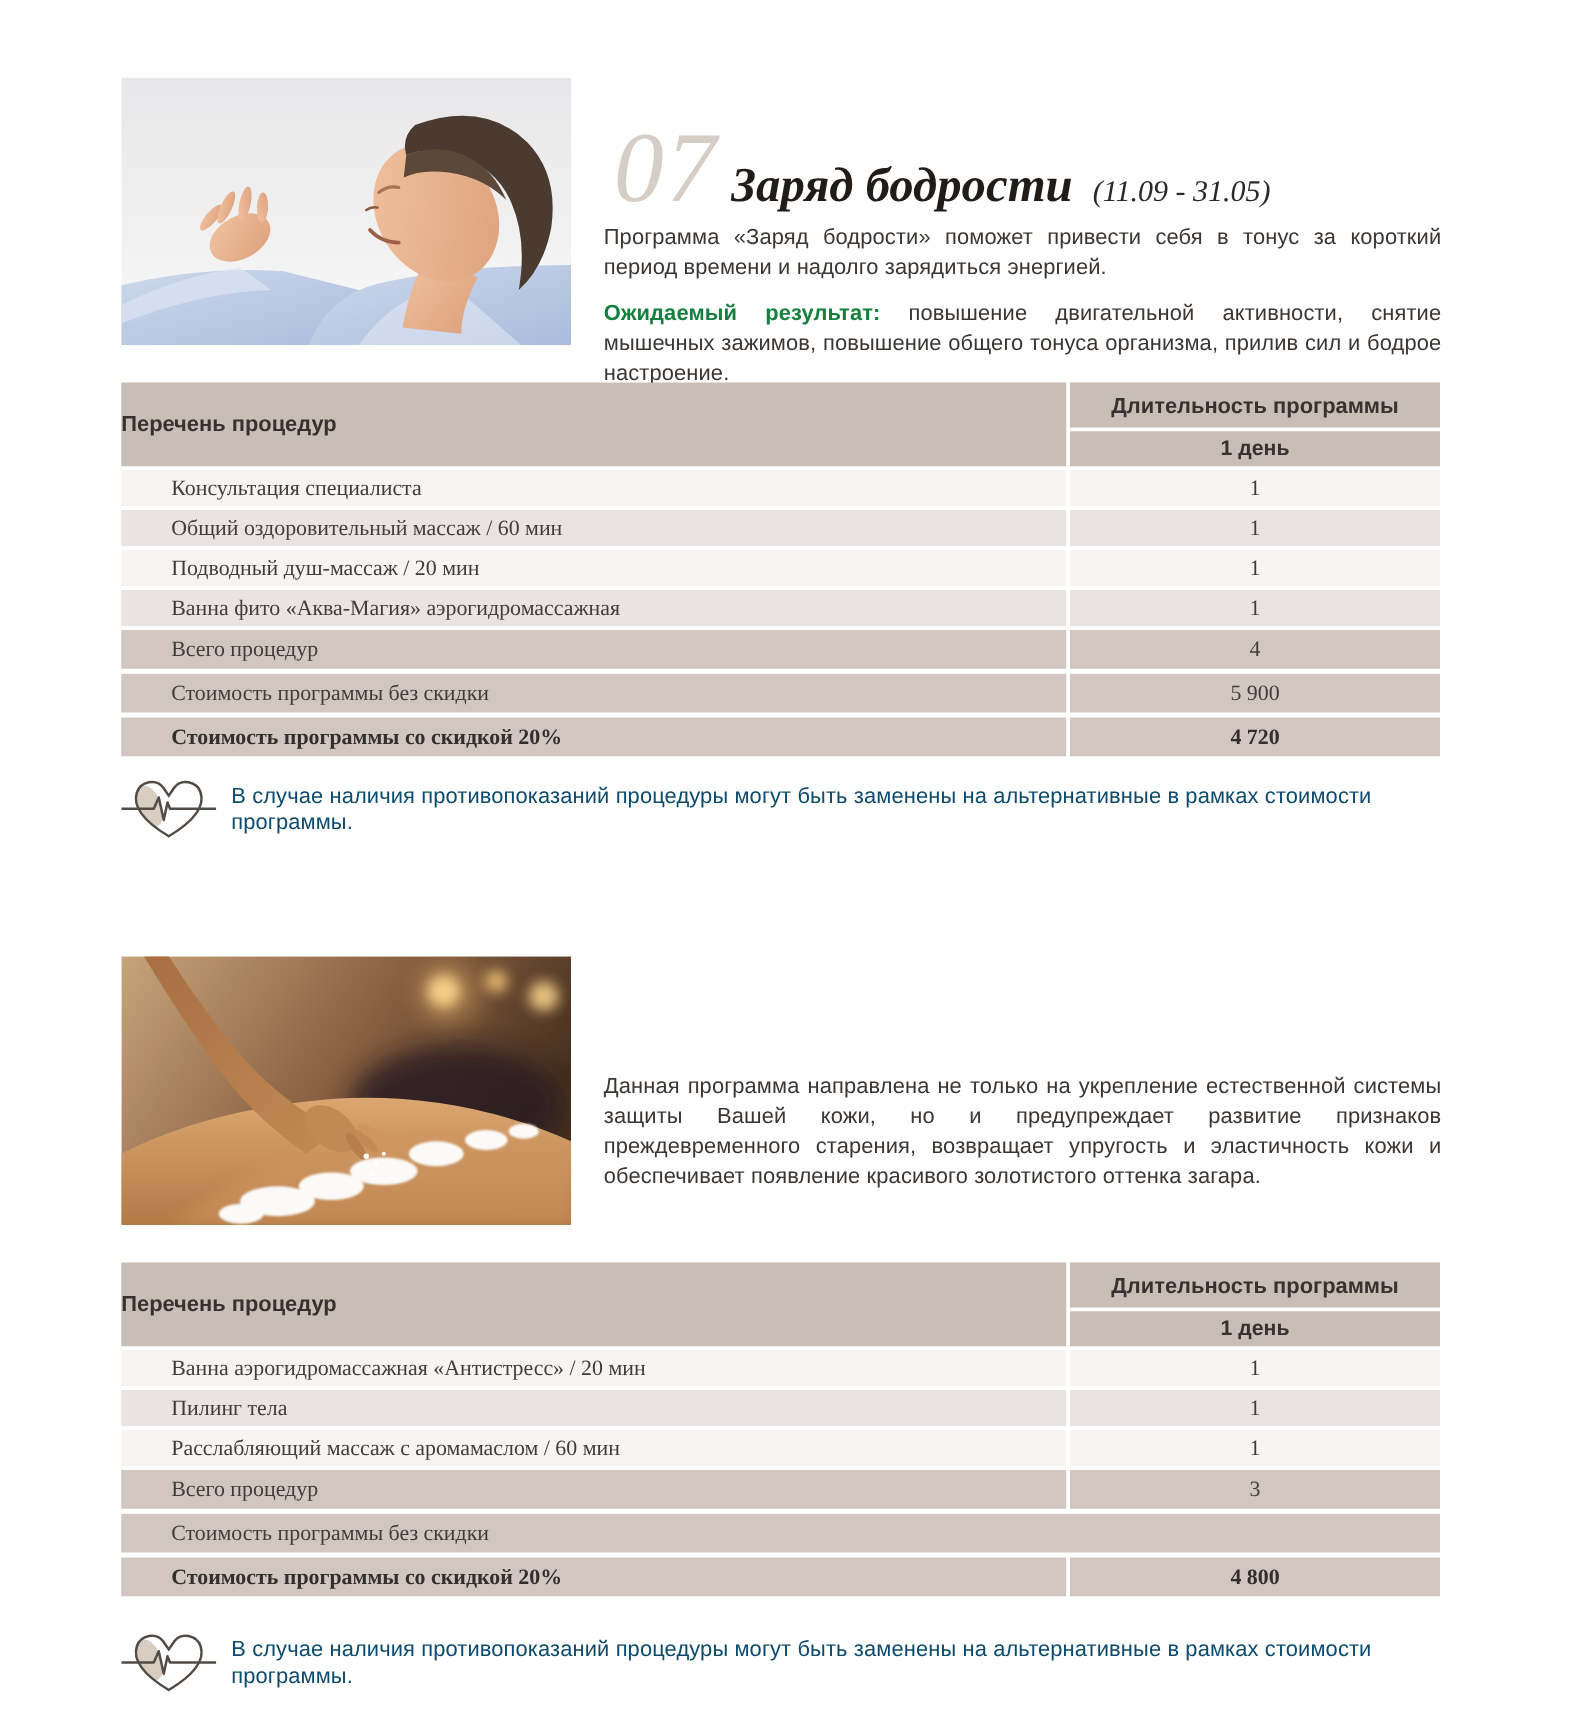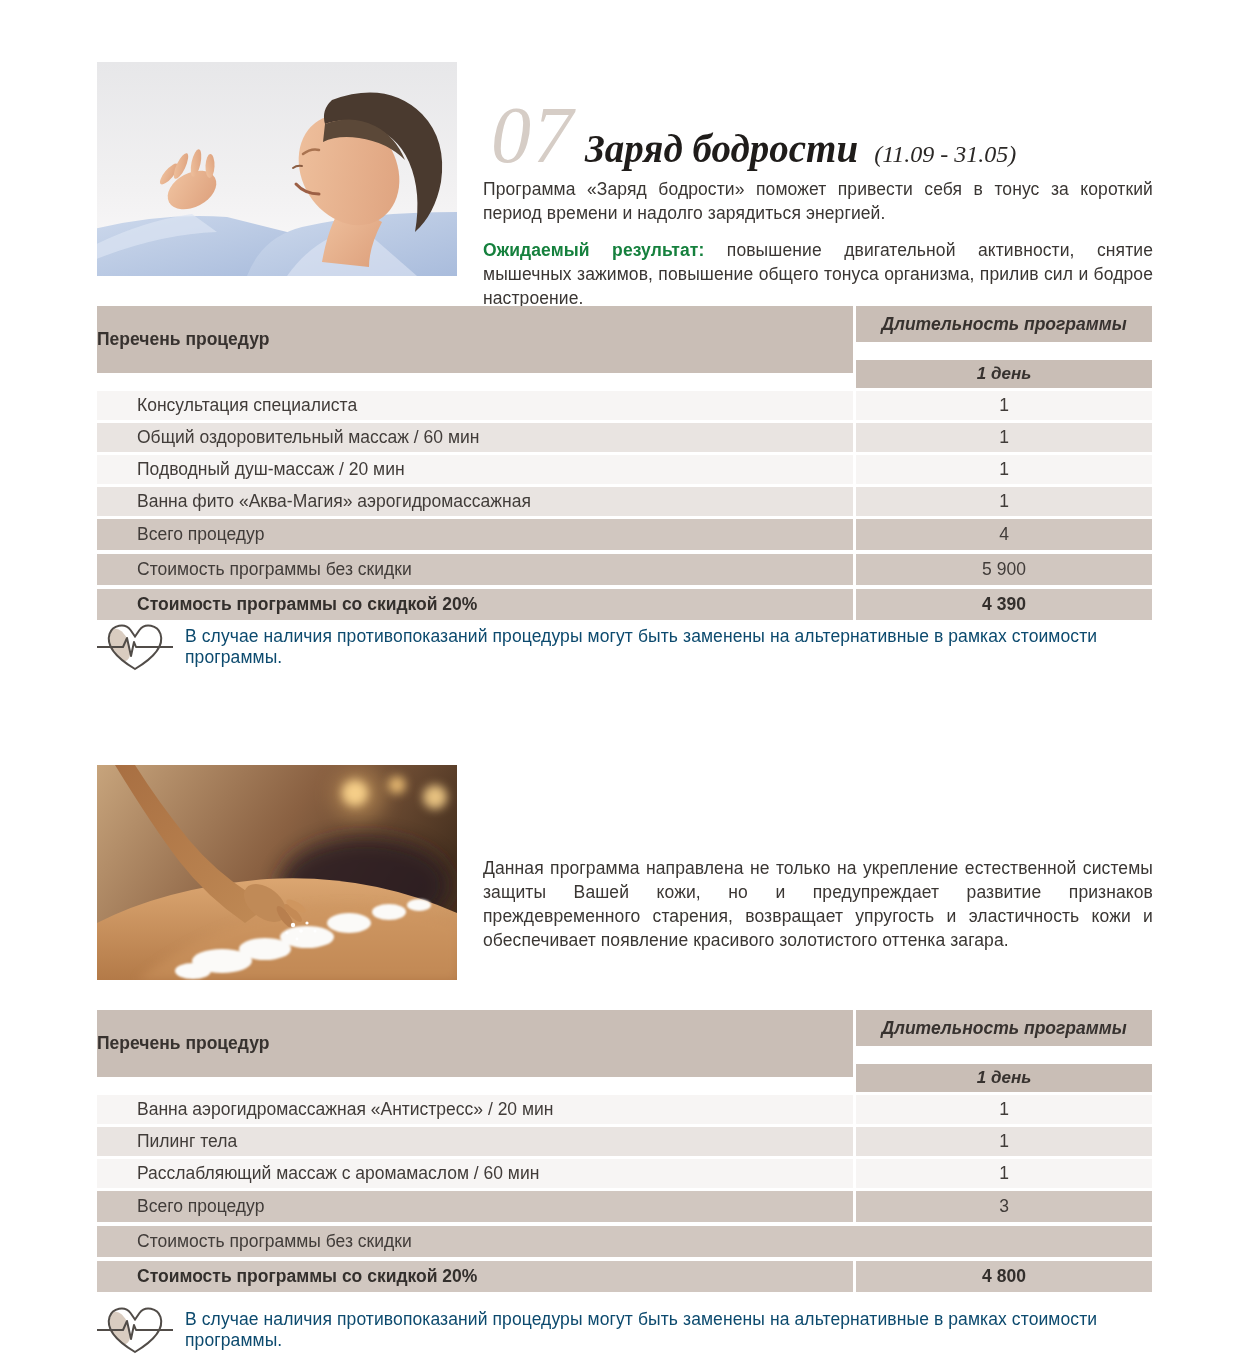--- a/index.html
+++ b/index.html
@@ -32,26 +32,26 @@
   .desc-2 { top:856px; }
   .bold-lead { font-weight:bold; color:#15803d; }
 
   
   .proc-table { position:absolute; left:97px; width:1055px; }
   .table-1 { top:306px; }
   .table-2 { top:1010px; }
   .thead { display:flex; gap:3px; margin-bottom:3px; }
   .th-left { flex:1; background:#c9beb6; display:flex; align-items:center; 
              font-weight:bold; font-size:17.5px; color:#37322f; height:67px; }
-  .th-right { width:296px; display:flex; flex-direction:column; gap:18px;font-style:italic; }
+  .th-right { width:296px; display:flex; flex-direction:column; gap:3px; }
   .th-top { height:36px; background:#c9beb6; display:flex; align-items:center; justify-content:center;
             font-weight:bold; font-size:17.5px; color:#37322f; }
   .th-bottom { height:28px; background:#c9beb6; display:flex; align-items:center; justify-content:center;
                font-weight:bold; font-size:17px; color:#37322f; }
-  .trow { display:flex; gap:3px; margin-bottom:3px; height:29px; }
+  .trow { display:flex; gap:3px; margin-bottom:3px; height:29px;font-family:Liberation Serif, serif; }
   .trow .cell-label { flex:1; display:flex; align-items:center; padding-left:40px; font-size:17.5px; color:#413c39; }
   .trow .cell-value { width:296px; display:flex; align-items:center; justify-content:center; font-size:17.5px; color:#413c39; }
   .row-light .cell-label, .row-light .cell-value { background:#f7f5f4; }
   .row-alt .cell-label,   .row-alt .cell-value   { background:#e9e4e1; }
   .row-summary { height:31px; margin-bottom:4px; }
   .row-summary .cell-label, .row-summary .cell-value { background:#d1c7c0; }
   .row-bold .cell-label, .row-bold .cell-value { font-weight:bold; color:#332f2c; }
 
   
   .note { position:absolute; left:97px; width:1058px; display:flex; align-items:center; }
@@ -148,21 +148,21 @@
     <div class="trow row-summary">
       <div class="cell-label">Всего процедур</div>
       <div class="cell-value">4</div>
     </div>
     <div class="trow row-summary">
       <div class="cell-label">Стоимость программы без скидки</div>
       <div class="cell-value">5 900</div>
     </div>
     <div class="trow row-summary row-bold">
       <div class="cell-label">Стоимость программы со скидкой 20%</div>
-      <div class="cell-value">4 390</div>
+      <div class="cell-value">4 720</div>
     </div>
   </div>
 
   <div class="note note-1">
     <svg class="note-icon" viewBox="0 0 76 60">
       <defs>
         <clipPath id="hclip1">
           <path d="M38 52 C18 40 9 28 12.5 17 C15.5 8 28 5.5 33.5 13 L38 19.5 L42.5 13 C48 5.5 60.5 8 63.5 17 C67 28 58 40 38 52 Z"></path>
         </clipPath>
       </defs>

